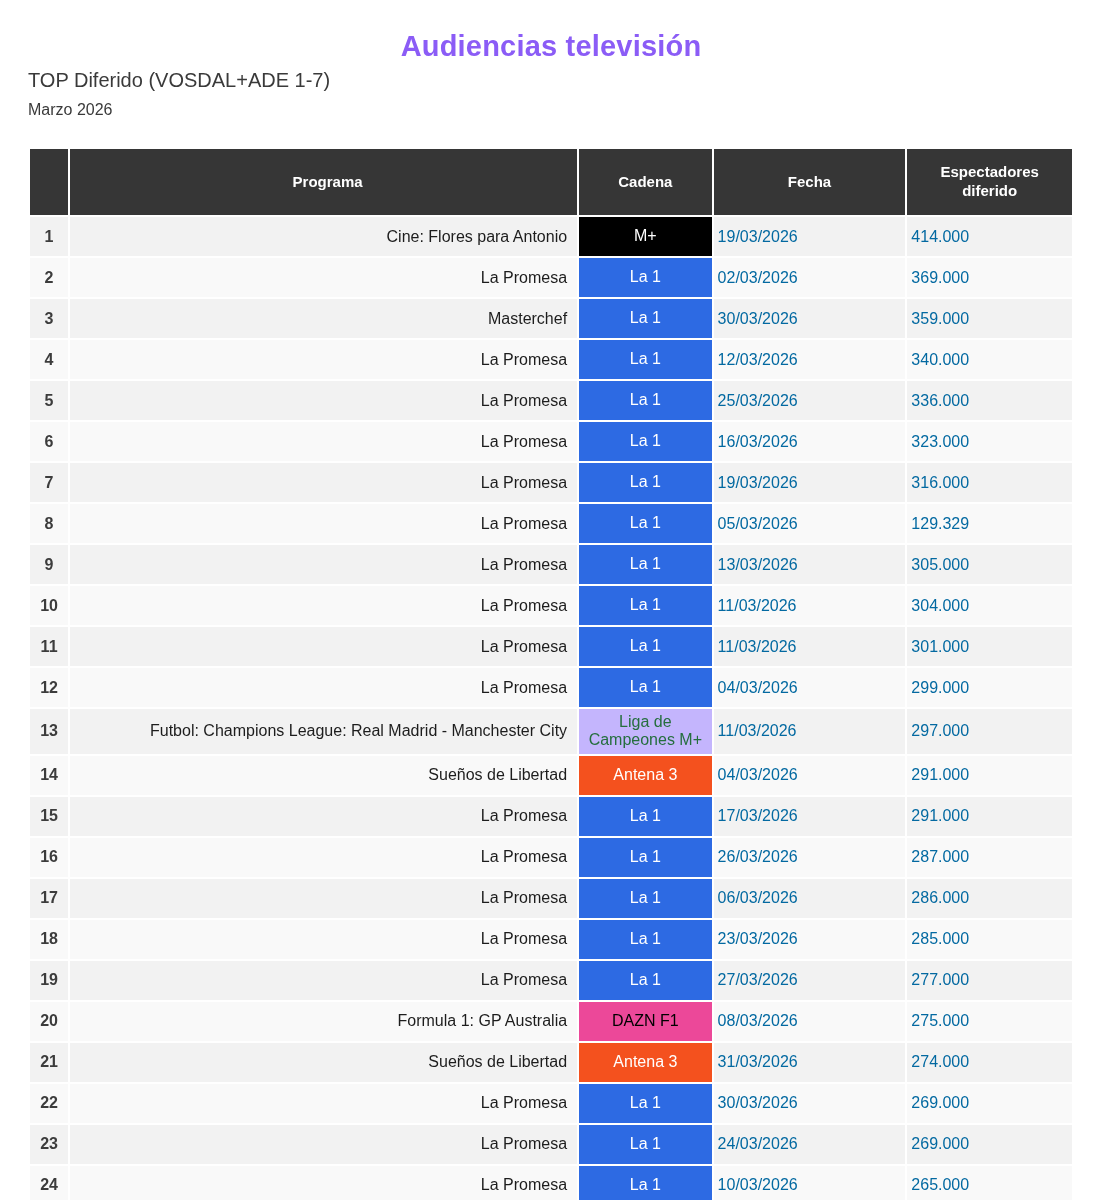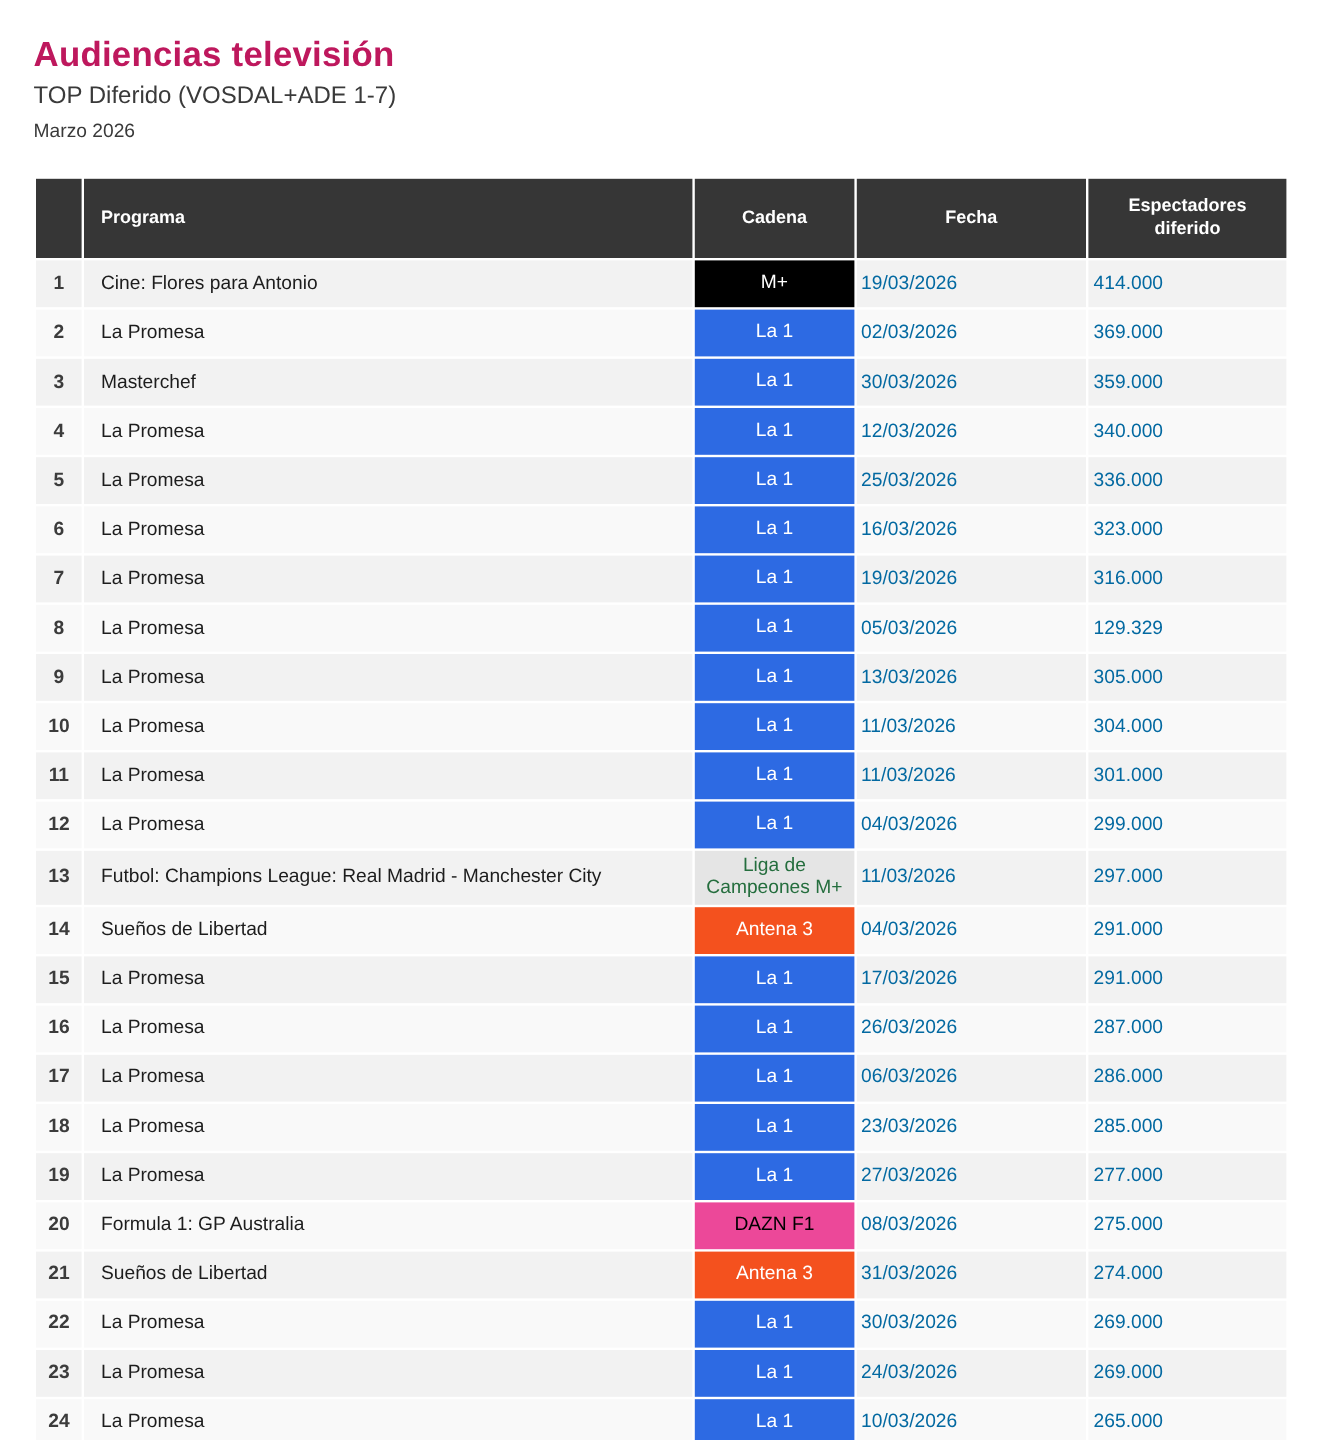--- a/index.html
+++ b/index.html
@@ -12,23 +12,24 @@
   .page {
     width: 1102px;
     min-height: 1200px;
     box-sizing: border-box;
     padding: 30px 28px 20px 28px;
     background: #ffffff;
   }
   .title {
     font-size: 29px;
     font-weight: bold;
-    color: #be185d;
+    color: #8b5cf6;
     margin: 0 0 6px 0;
     letter-spacing: 0.2px;
+    text-align: center;
   }
   .subtitle {
     font-size: 20px;
     color: #3a3a3a;
     margin: 4px 0 9px 0;
   }
   .period {
     font-size: 16px;
     color: #3a3a3a;
     margin: 0 0 28px 0;
@@ -50,36 +51,36 @@
     background: #363636;
     color: #ffffff;
     font-size: 15px;
     font-weight: bold;
     height: 62px;
     text-align: center;
     vertical-align: middle;
     padding: 2px 6px;
     line-height: 1.25;
   }
-  thead th.h-prog { text-align: left; padding-left: 14px; }
+  thead th.h-prog { text-align: center; padding-left: 14px; }
   tbody td {
     height: 31px;
     vertical-align: middle;
     font-size: 16px;
     padding: 2px 4px;
     background: #f9f9f9;
   }
   tbody tr:nth-child(odd) td { background: #f2f2f2; }
   td.rank-cell {
     text-align: center;
     font-weight: bold;
     color: #3c3c3c;
   }
   td.program-cell {
-    text-align: left;
+    text-align: right;
     padding-left: 14px;
     padding-right: 10px;
     color: #1d1d1d;
     line-height: 1.25;
   }
   td.channel-cell {
     text-align: center;
     line-height: 1.15;
     padding: 4px 6px;
   }
@@ -195,21 +196,21 @@
         <tr>
       <td class="rank-cell">12</td>
       <td class="program-cell">La Promesa</td>
       <td class="channel-cell" style="background: rgb(45, 106, 227); color: rgb(255, 255, 255);">La 1</td>
       <td class="date-cell">04/03/2026</td>
       <td class="viewers-cell">299.000</td>
     </tr>
         <tr>
       <td class="rank-cell">13</td>
       <td class="program-cell">Futbol: Champions League: Real Madrid - Manchester City</td>
-      <td class="channel-cell" style="background: #e5e5e5; color: rgb(37, 110, 62);">Liga de Campeones M+</td>
+      <td class="channel-cell" style="background: #c4b5fd; color: rgb(37, 110, 62);">Liga de Campeones M+</td>
       <td class="date-cell">11/03/2026</td>
       <td class="viewers-cell">297.000</td>
     </tr>
         <tr>
       <td class="rank-cell">14</td>
       <td class="program-cell">Sueños de Libertad</td>
       <td class="channel-cell" style="background: rgb(244, 81, 30); color: rgb(255, 255, 255);">Antena 3</td>
       <td class="date-cell">04/03/2026</td>
       <td class="viewers-cell">291.000</td>
     </tr>

